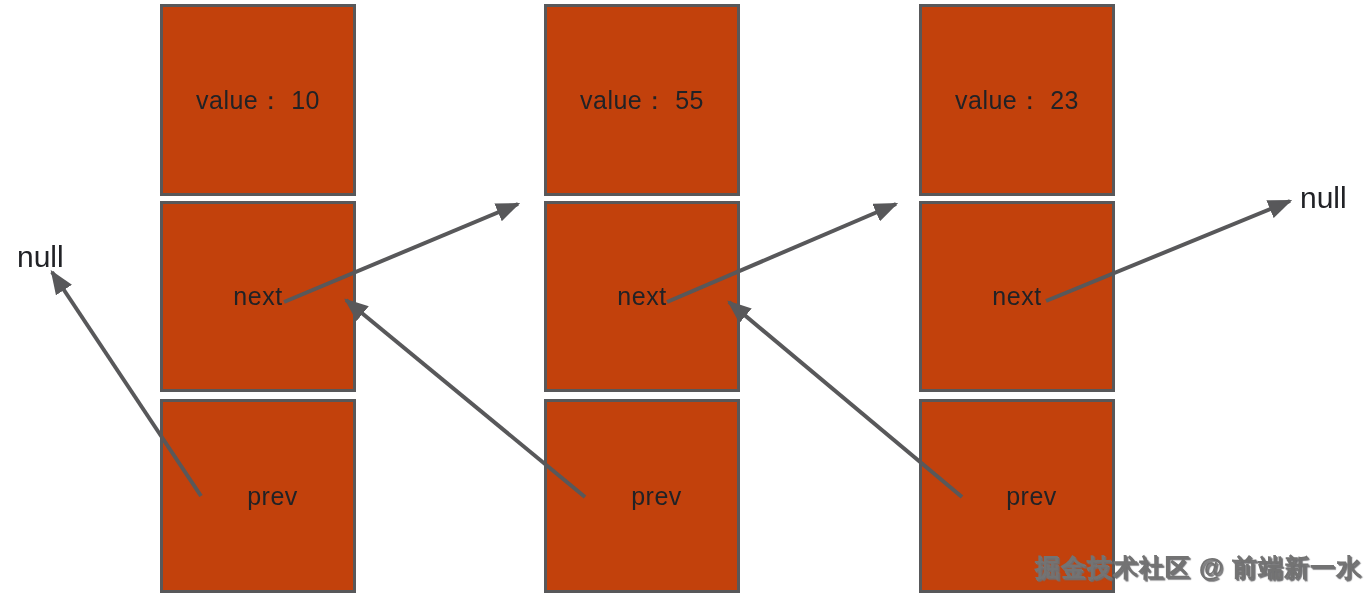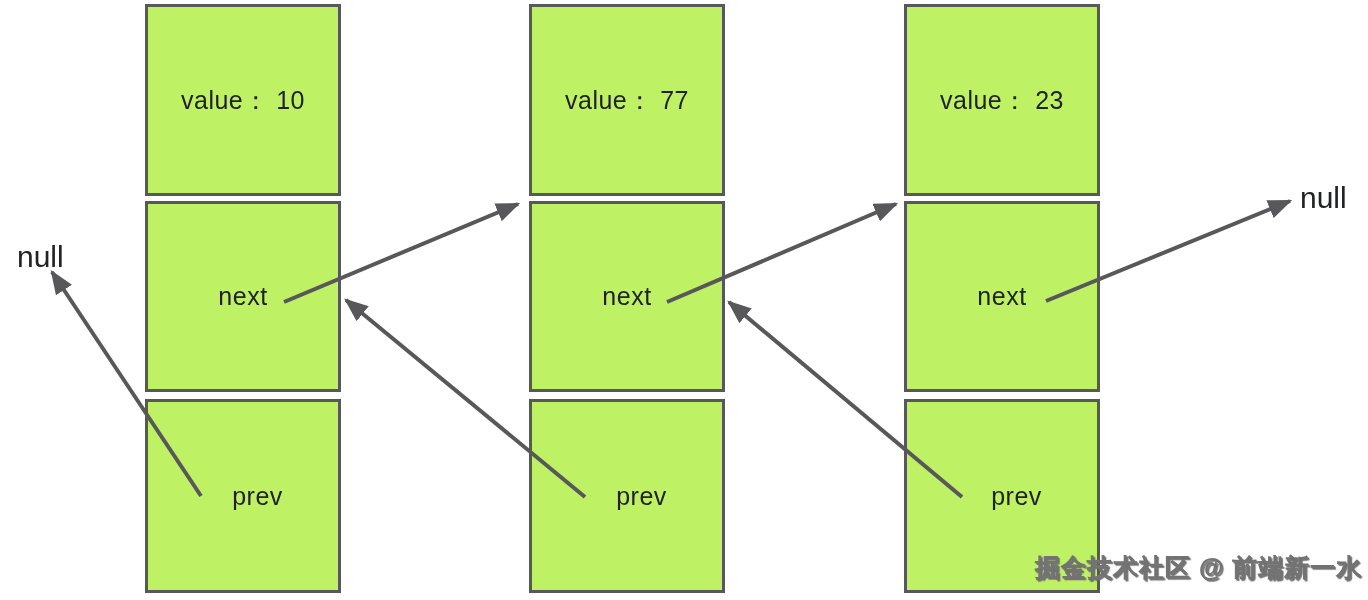--- a/index.html
+++ b/index.html
@@ -16,25 +16,25 @@
     overflow: hidden;
   }
   .node {
     position: absolute;
     top: 4px;
     width: 196px;
     height: 589px;
   }
   .cell {
     position: absolute;
-    left: 0;
+    left: 15px;
     width: 196px;
     border: 3px solid #58585a;
     box-sizing: border-box;
-    background: #bef264;
+    background: #c2410c;
     display: flex;
     align-items: center;
     justify-content: center;
   }
   .cell-value { top: 0;     height: 192px; }
   .cell-next  { top: 197px; height: 191px; text-align: center; }
   .cell-prev  { top: 395px; height: 194px; padding-left: 29px; }
   .cell-label {
     font-size: 25px;
     color: #212226;
@@ -85,21 +85,21 @@
     <div class="cell cell-next">
       <span class="cell-label">next</span>
     </div>
     <div class="cell cell-prev">
       <span class="cell-label">prev</span>
     </div>
   </div>
 
   <div class="node" style="left:529px">
     <div class="cell cell-value">
-      <span class="cell-label">value： 77</span>
+      <span class="cell-label">value： 55</span>
     </div>
     <div class="cell cell-next">
       <span class="cell-label">next</span>
     </div>
     <div class="cell cell-prev">
       <span class="cell-label">prev</span>
     </div>
   </div>
 
   <div class="node" style="left:904px">

